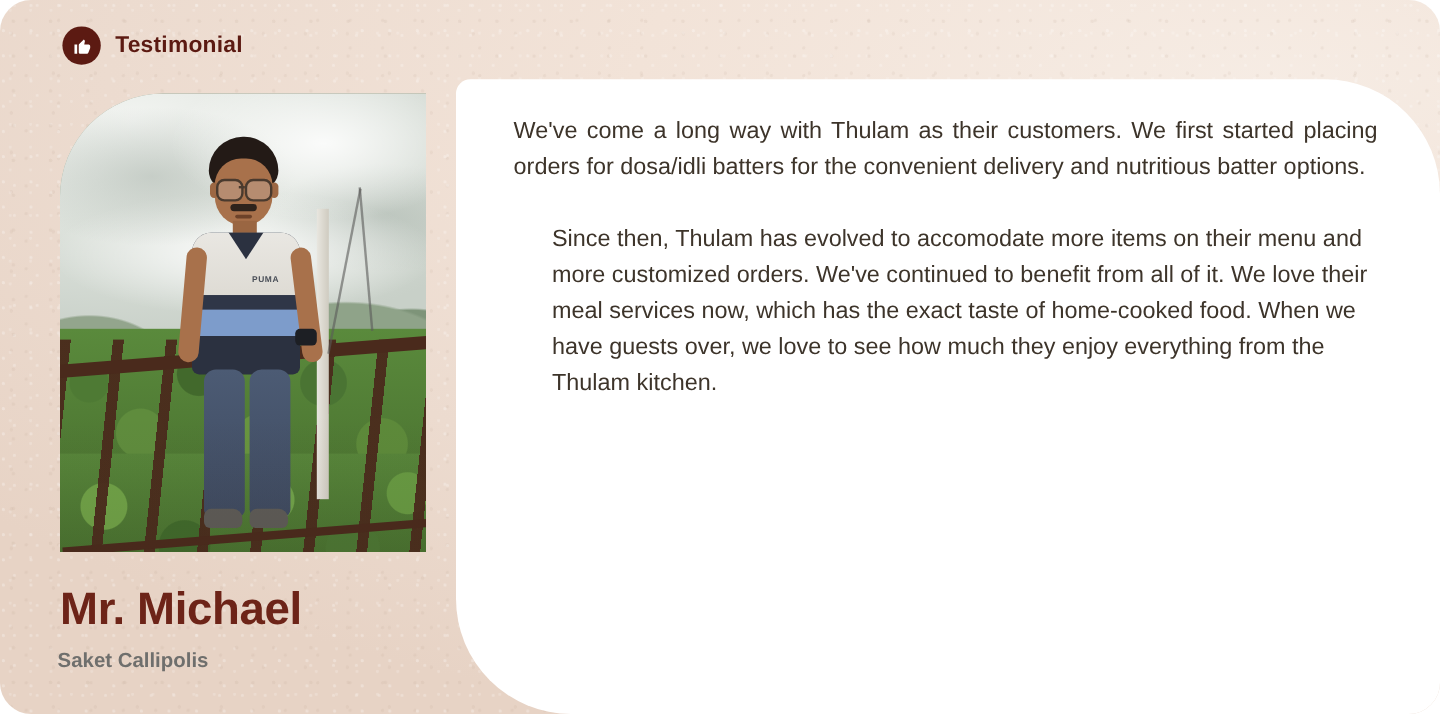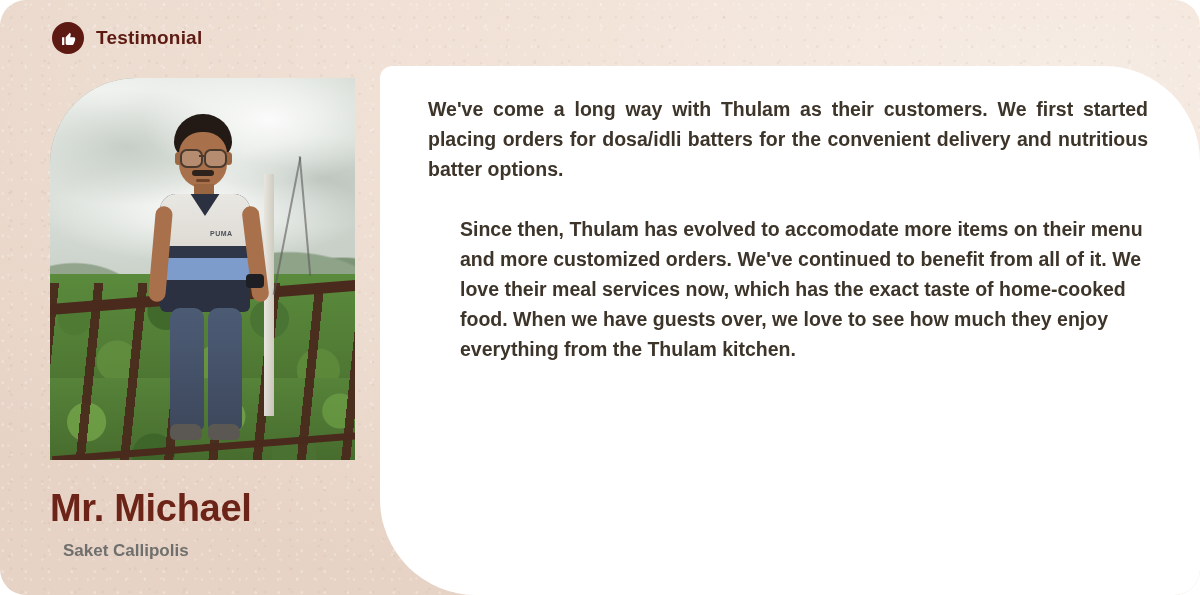--- a/index.html
+++ b/index.html
@@ -238,21 +238,21 @@
     position: absolute;
     left: 50px; top: 487px;
     font-size: 38px;
     font-weight: bold;
     color: #6d2418;
     letter-spacing: -.3px;
     z-index: 6;
   }
   .person-sub {
     position: absolute;
-    left: 63px; top: 541px;
+    left: 48px; top: 541px;
     font-size: 17px;
     font-weight: bold;
     color: #6f6f6d;
     z-index: 6;
   }
 
   
   .quote-panel {
     position: absolute;
     left: 380px; top: 66px;
@@ -263,21 +263,21 @@
     box-sizing: border-box;
     padding: 28px 52px 20px 48px;
   }
   .quote-body {
     font-size: 19.5px;
     line-height: 30px;
     color: #3d342a;
     text-align: justify;
     text-justify: inter-word;
   }
-  .quote-body p { margin: 0; font-weight: bold; }
+  .quote-body p { margin: 0; }
   .quote-body p + p { margin-top: 30px; margin-left: 32px; }
   .quote-body p:last-child { text-align: left; }
 </style>
 </head>
 <body>
 
 <div class="card">
   <div class="grain"></div>
 
   <div class="header">

